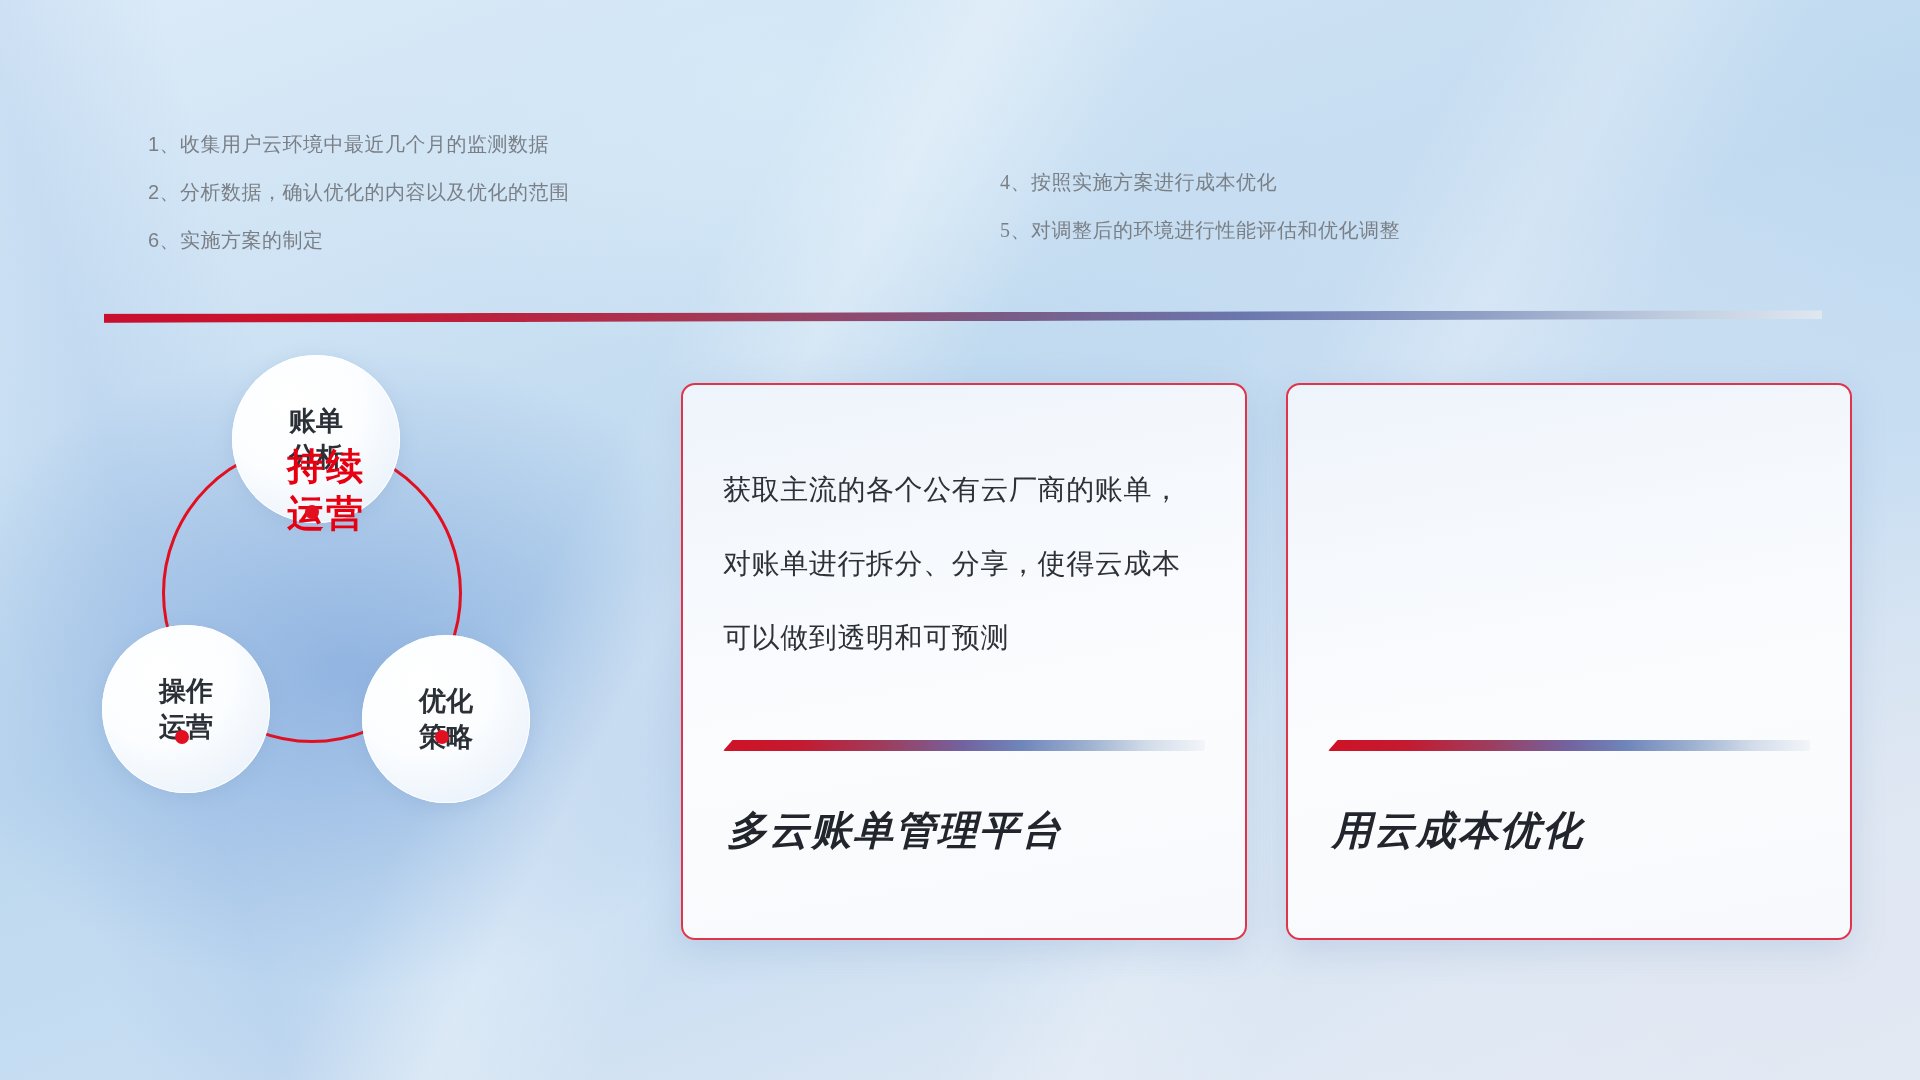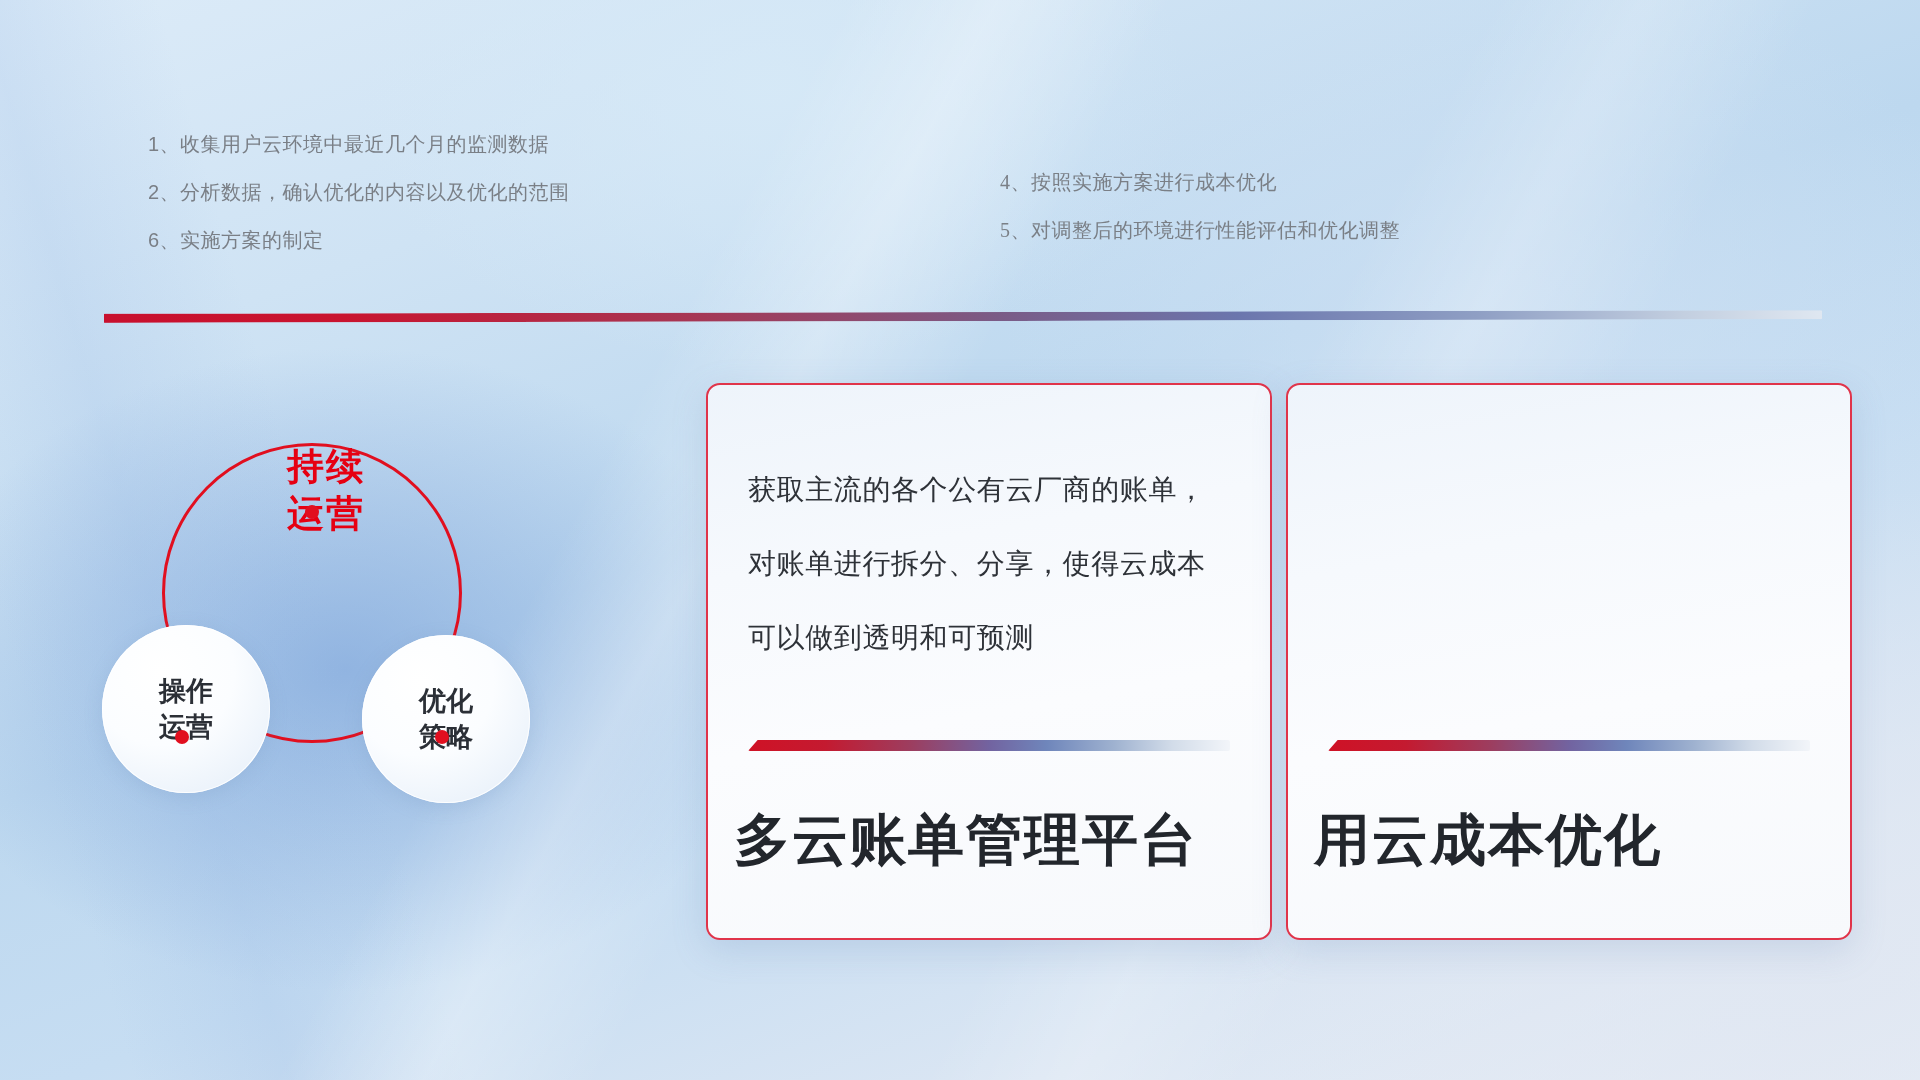--- a/index.html
+++ b/index.html
@@ -143,21 +143,21 @@
     top: 383px;
     width: 566px;
     height: 557px;
     border-radius: 14px;
     border: 2px solid #e0344a;
     box-sizing: border-box;
     background: linear-gradient(170deg, #eef4fb 0%, #f6f9fd 30%, #fbfcfe 58%, #f7f9fc 100%);
     box-shadow: 0 10px 34px rgba(110,140,185,0.22);
     overflow: hidden;
   }
-  #card-1 { left: 681px; margin-left: 25px; }
+  #card-1 { left: 681px; }
   #card-2 { left: 1286px; }
 
   .card-body {
     position: absolute;
     left: 40px;
     right: 36px;
     top: 68px;
     color: #2e3238;
     font-size: 28px;
     line-height: 74px;
@@ -170,28 +170,29 @@
     width: 482px;
     height: 11px;
     background: linear-gradient(90deg,
       #cf1226 0%, #c41a30 16%, #9c3e60 34%, #7263a0 50%,
       #6f86bb 62%, #9fb2d0 76%, #d2dce9 88%, #f2f5f9 100%);
     clip-path: polygon(2% 0, 100% 0, 100% 100%, 0 100%);
     border-radius: 2px;
   }
   .card-title {
     position: absolute;
-    left: 26px;
+    left: 44px;
     right: 36px;
     top: 418px;
     color: #22262c;
     font-weight: 800;
-    font-size: 56px;
+    font-size: 40px;
     letter-spacing: 2px;
     white-space: nowrap;
+    font-style: italic;
   }
 </style>
 </head>
 <body>
 
 <div id="slide">
 
   <div class="bullets" id="bullets-left">
     <span class="bullet-line">1、收集用户云环境中最近几个月的监测数据</span>
     <span class="bullet-line">2、分析数据，确认优化的内容以及优化的范围</span>
@@ -209,20 +210,26 @@
 
     <div id="ring"></div>
 
     <div id="ring-label">
       <div>
         <div>持续</div>
         <div>运营</div>
       </div>
     </div>
 
+    <div class="bubble" id="bubble-top">
+      <div>
+        <div>账单</div>
+        <div>分析</div>
+      </div>
+    </div>
 
     <div class="bubble" id="bubble-left">
       <div>
         <div>操作</div>
         <div>运营</div>
       </div>
     </div>
 
     <div class="bubble" id="bubble-right">
       <div>

